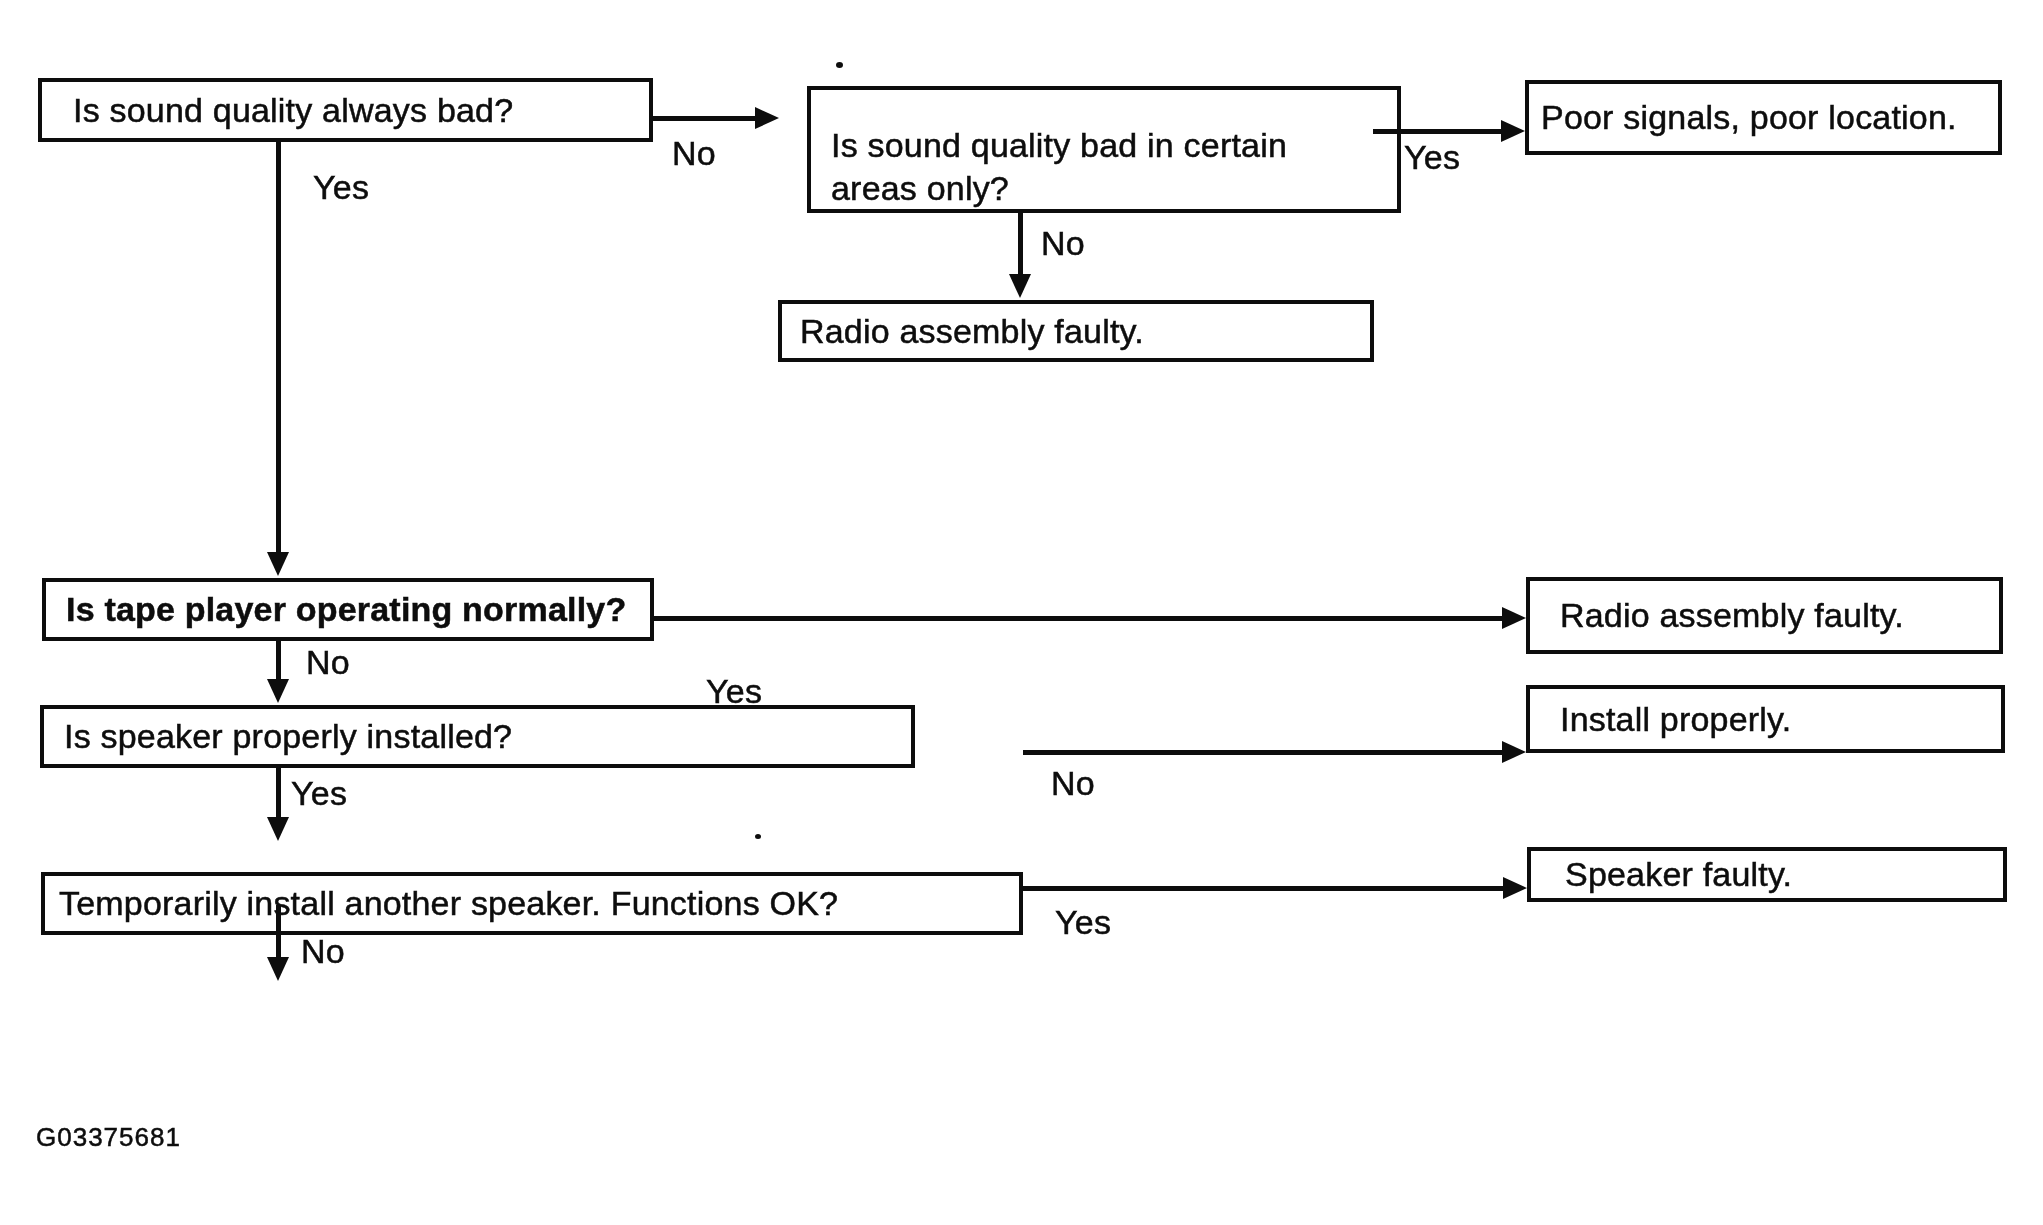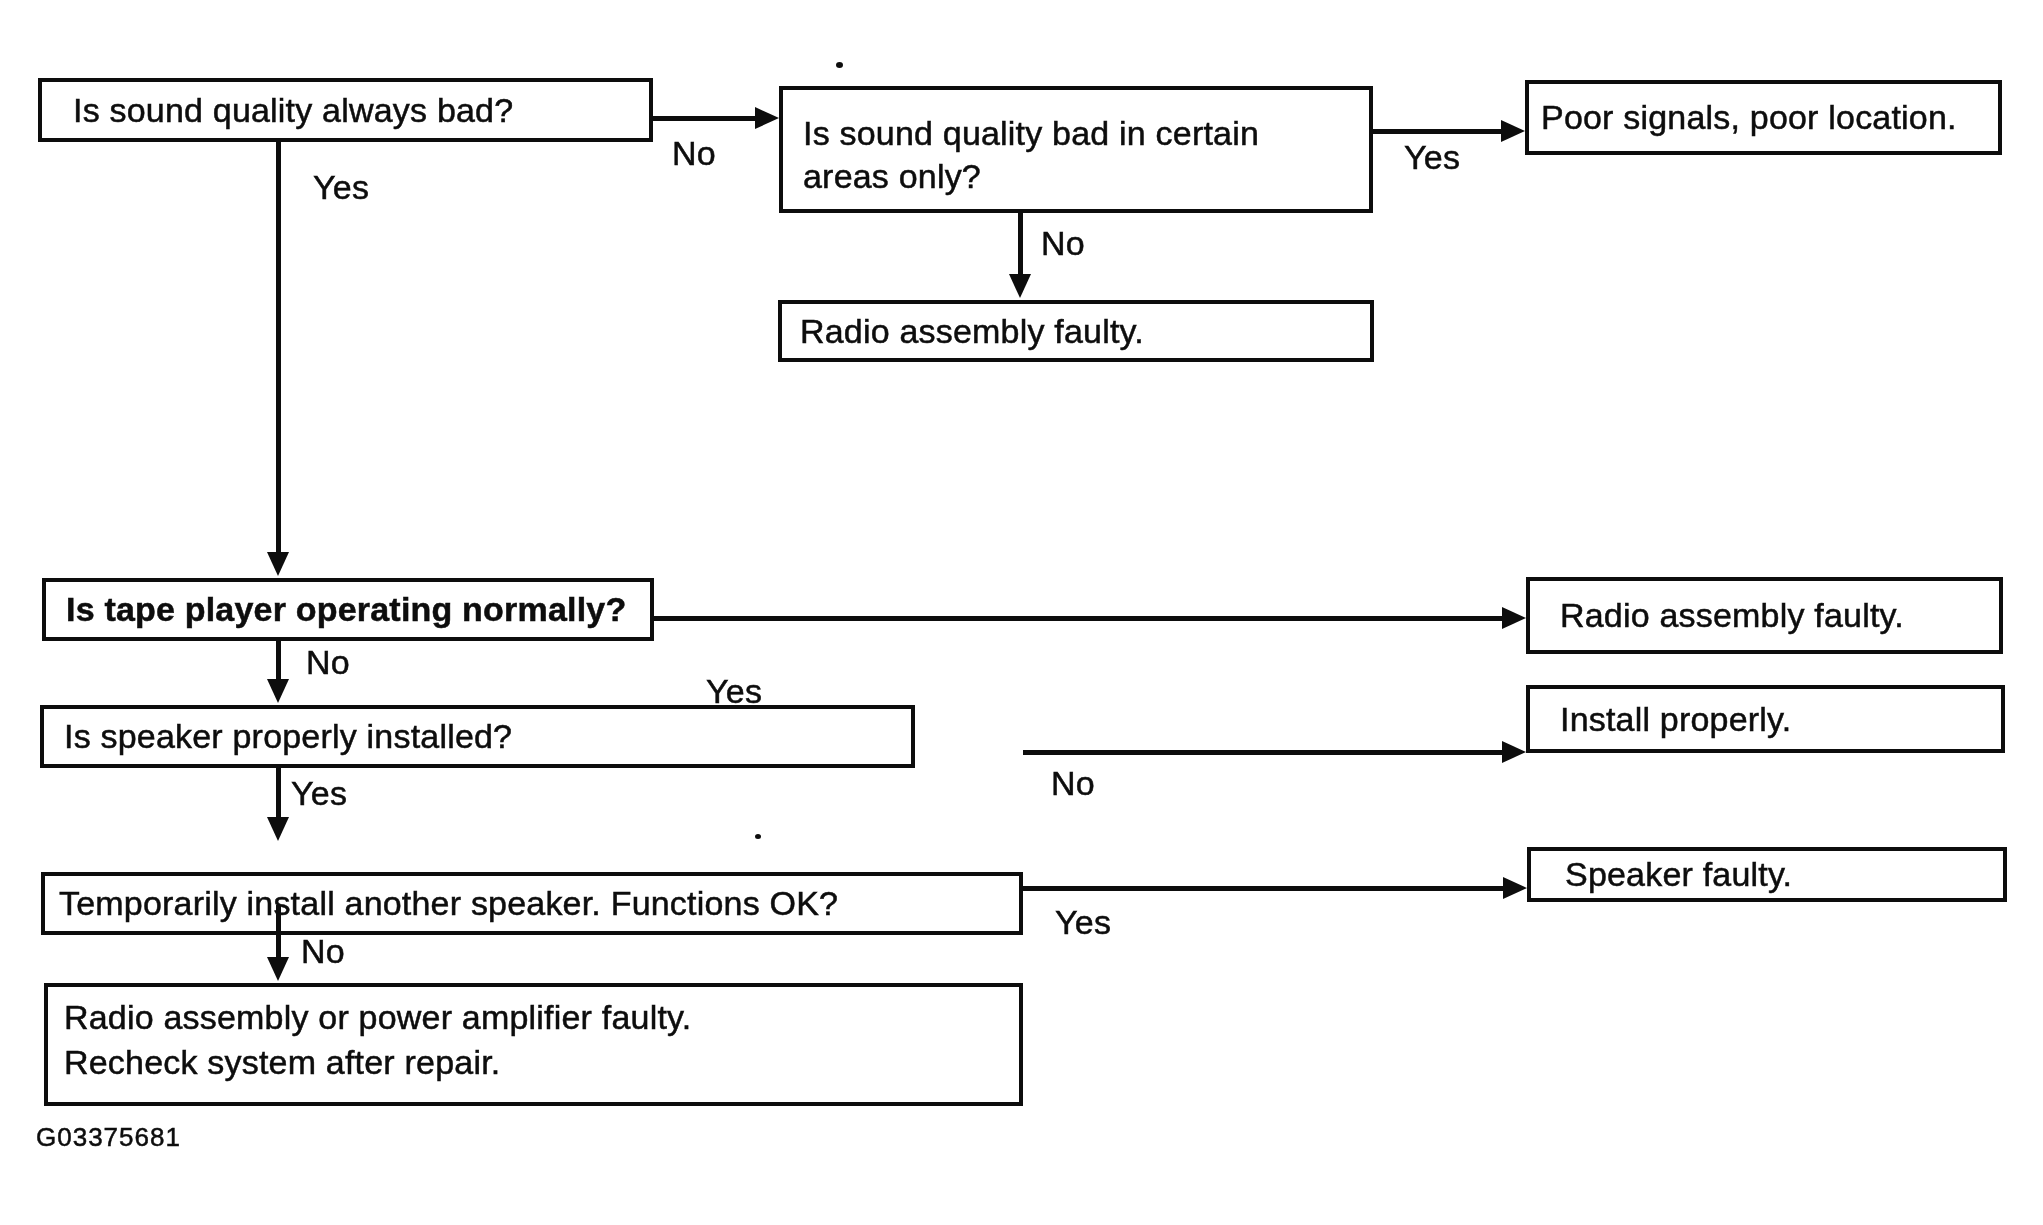--- a/index.html
+++ b/index.html
@@ -11,21 +11,21 @@
     color:var(--ink);
     -webkit-text-stroke:0.5px var(--ink);
   }
   .node {
     position:absolute; box-sizing:border-box;
     border:4px solid var(--ink); background:var(--paper);
     display:flex; align-items:center;
     font-size:34px; line-height:1.25; letter-spacing:0.2px;
     padding-left:18px; white-space:normal;
   }
-  .node--top { align-items:center; }
+  .node--top { align-items:flex-end;margin-left:28px; }
   .node--block { display:block; }
   .node--block span { display:block; }
   .hline { position:absolute; height:5px; background:var(--ink); }
   .vline { position:absolute; width:5px; background:var(--ink); }
   .arr-r {
     position:absolute; width:0; height:0;
     border-top:11px solid transparent; border-bottom:11px solid transparent;
     border-left:24px solid var(--ink);
   }
   .arr-d {
@@ -75,24 +75,20 @@
   </div>
 
   <div class="node" style="left:41px;top:843px;width:982px;height:63px;padding-left:14px;margin-top:29px;">
     <span>Temporarily install another speaker. Functions OK?</span>
   </div>
 
   <div class="node" style="left:1527px;top:847px;width:480px;height:55px;padding-left:34px;">
     <span>Speaker faulty.</span>
   </div>
 
-  <div class="node node--block" style="left:44px;top:983px;width:979px;height:123px;padding-left:16px;padding-top:8px;line-height:1.32;">
-    <span>Radio assembly or power amplifier faulty.</span>
-    <span>Recheck system after repair.</span>
-  </div>
 
   <div class="hline" style="left:653px;top:116px;width:103px;"></div>
   <div class="arr-r" style="left:755px;top:107px;"></div>
 
   <div class="hline" style="left:1373px;top:129px;width:130px;"></div>
   <div class="arr-r" style="left:1501px;top:120px;"></div>
 
   <div class="vline" style="left:1018px;top:213px;height:63px;"></div>
   <div class="arr-d" style="left:1009px;top:274px;"></div>
 

